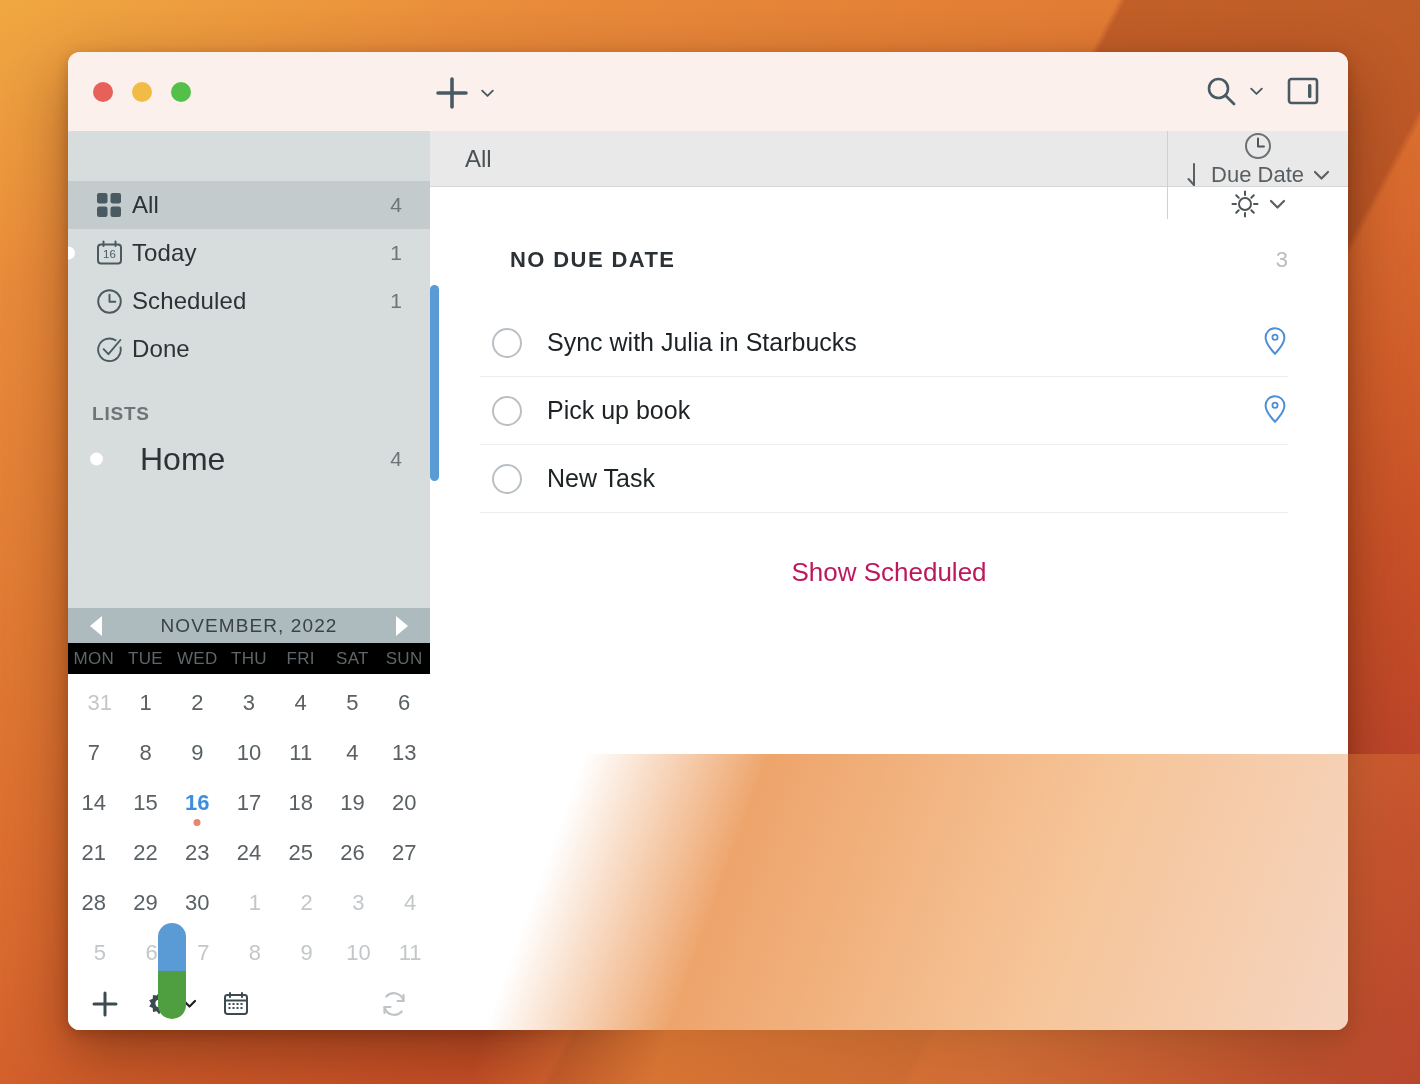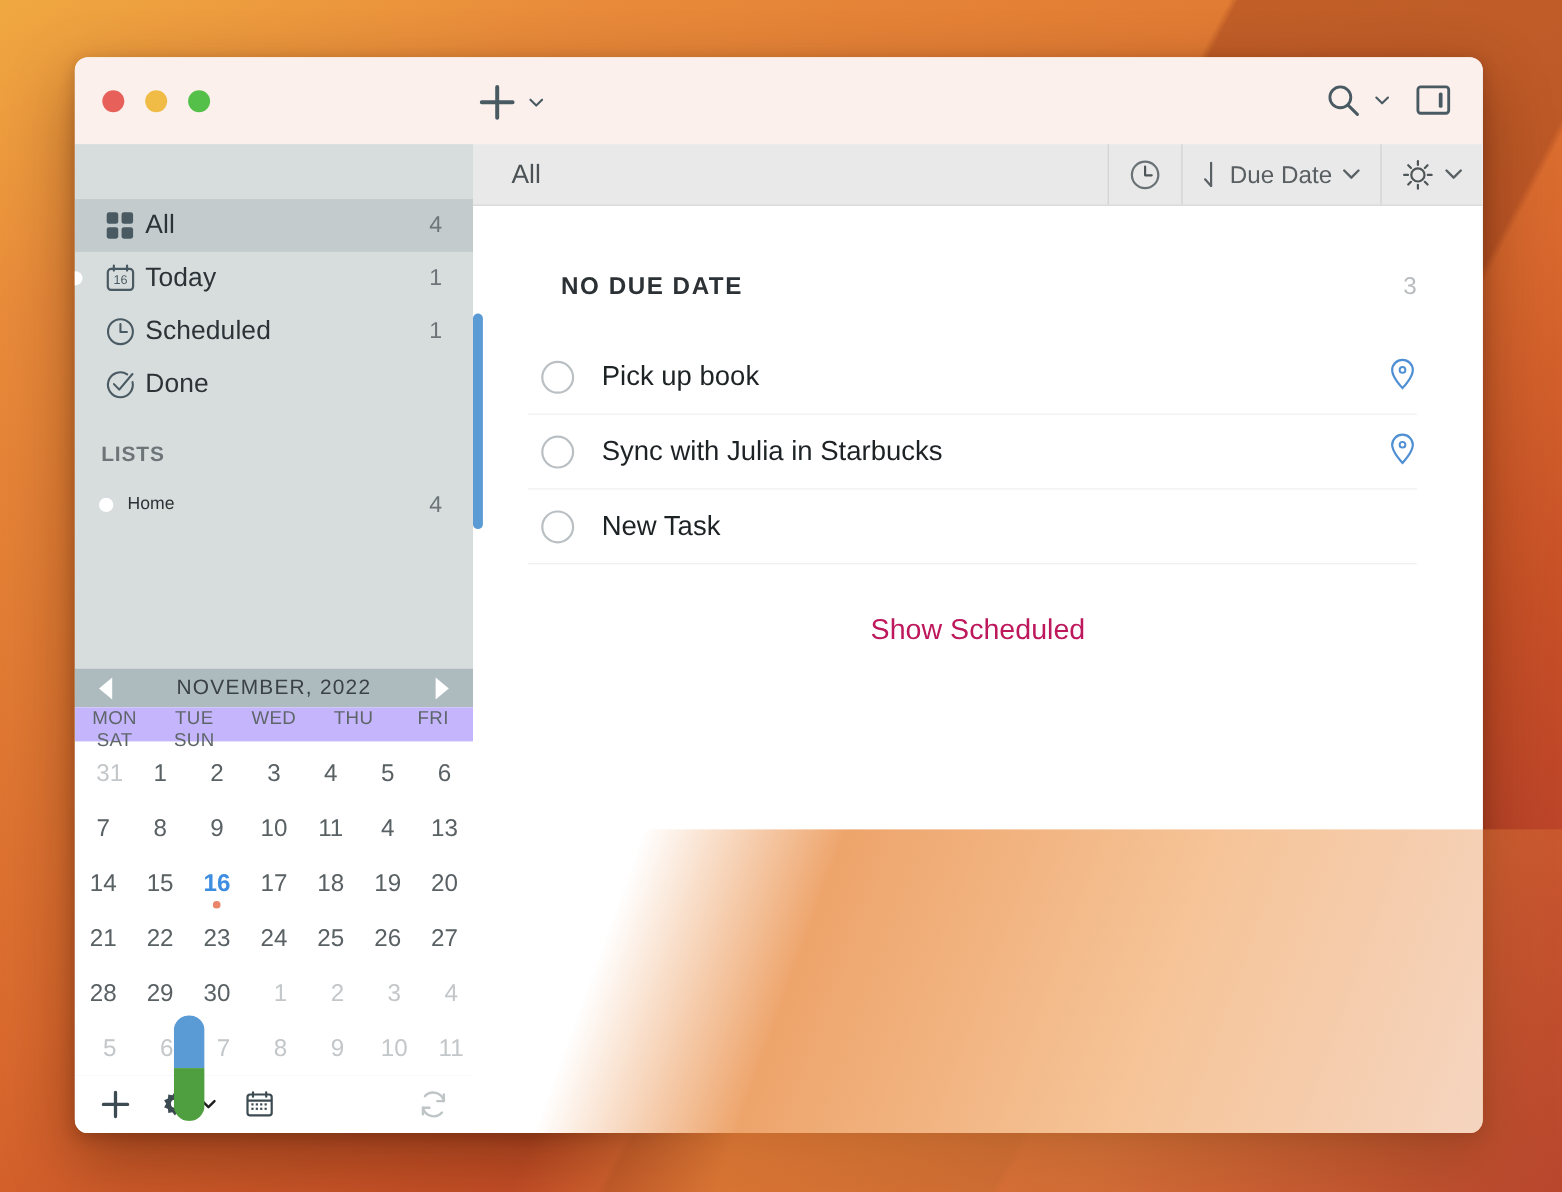--- a/index.html
+++ b/index.html
@@ -76,39 +76,39 @@
     padding:30px 0 10px 24px;
   }
   .lists{ position:relative; }
   .list-item{ height:48px; display:flex; align-items:center; padding:0 28px 0 28px; cursor:default; position:relative;}
   .swatch-col{
     position:absolute; left:90px; top:488px; width:28px; height:96px;
     border-radius:14px; overflow:hidden; z-index:1;
   }
   .sw-top{height:50%; background:#5b9bd5;}
   .sw-bot{height:50%; background:#4f9e3f;}
-  .list-label{ font-size:16px; color:#2c3337; margin-left:20px; }
+  .list-label{ font-size:32px; color:#2c3337; margin-left:44px; }
   .list-count{ margin-left:auto; font-size:21px; color:#6d7579; }
 
   .sb-spacer{ flex:1; min-height:0; }
 
   
   .cal-header{
     height:35px; background:#aebbbe; display:flex; align-items:center;
     justify-content:space-between; padding:0 22px; flex:0 0 35px;
   }
   .cal-title{ font-size:19px; letter-spacing:1.1px; color:#3a4246; font-weight:normal;}
   .arrow{ width:0;height:0; cursor:default;}
   .arrow-l{ border-top:10px solid transparent; border-bottom:10px solid transparent; border-right:12px solid #fff;}
   .arrow-r{ border-top:10px solid transparent; border-bottom:10px solid transparent; border-left:12px solid #fff;}
 
   .cal-wrap{ background:#fff; flex:0 0 auto; }
   .dow-row{
-    display:grid; grid-template-columns:repeat(5,1fr);
-    background:#c4b5fd; height:31px; align-items:center;
+    display:grid; grid-template-columns:repeat(7,1fr);
+    background:#000000; height:31px; align-items:center;
   }
   .dow{ text-align:center; font-size:17px; color:#5e6669; letter-spacing:.3px;}
   .cal-grid{ display:grid; grid-template-columns:repeat(7,1fr); padding-top:4px;}
   .cal-cell{
     height:50px; display:flex; align-items:center; justify-content:center;
     font-size:22px; color:#5a6164; cursor:default; position:relative;
   }
   .cal-cell.muted{ color:#c3c7c9;margin-left:12px; }
   .cal-cell.today{ color:#3d8de0; font-weight:bold; }
   .today-dot{
@@ -122,21 +122,21 @@
   }
   .cal-foot .spacer{ flex:1; }
 
   
   .main{ flex:1; display:flex; flex-direction:column; min-width:0; background:#fff; position:relative;}
   .main-head{
     height:56px; flex:0 0 56px; background:#e9e9e9; display:flex; align-items:center;
     border-bottom:1px solid #d5d5d5;
   }
   .main-title{ font-size:24px; color:#4b5154; padding-left:35px; }
-  .head-tools{ margin-left:auto; display:flex; align-items:stretch; height:100%; }
+  .head-tools{ margin-left:auto; display:flex; align-items:stretch; height:100%;flex-direction:column; }
   .ht-cell{
     display:flex; align-items:center; justify-content:center; gap:9px;
     padding:0 18px; border-left:1px solid #d0d0d0; cursor:default;
   }
   .ht-label{ font-size:22px; color:#585e61; }
 
   .blue-bar{
     position:absolute; left:0; top:154px; width:9px; height:196px;
     background:#5b9bd5; border-radius:5px;
   }
@@ -504,36 +504,36 @@
       <div class="blue-bar"></div>
 
       <div class="group-head">
         <div class="group-title">NO DUE DATE</div>
         <div class="group-count">3</div>
       </div>
 
       <div class="tasks" id="task-list">
           <div class="task">
             <div class="task-check"></div>
+            <div class="task-title">Sync with Julia in Starbucks</div>
+            <div class="task-pin"><svg width="26" height="30" viewBox="0 0 26 30">
+                <path d="M13 2.2 C7.8 2.2 3.6 6.3 3.6 11.4 C3.6 18.3 13 27.8 13 27.8 C13 27.8 22.4 18.3 22.4 11.4 C22.4 6.3 18.2 2.2 13 2.2 Z" fill="none" stroke="#4f8fd4" stroke-width="2"></path>
+                <circle cx="13" cy="11.3" r="2.6" fill="none" stroke="#4f8fd4" stroke-width="1.8"></circle>
+              </svg></div>
+          </div>
+          <div class="task">
+            <div class="task-check"></div>
             <div class="task-title">Pick up book</div>
             <div class="task-pin"><svg width="26" height="30" viewBox="0 0 26 30">
                 <path d="M13 2.2 C7.8 2.2 3.6 6.3 3.6 11.4 C3.6 18.3 13 27.8 13 27.8 C13 27.8 22.4 18.3 22.4 11.4 C22.4 6.3 18.2 2.2 13 2.2 Z" fill="none" stroke="#4f8fd4" stroke-width="2"></path>
                 <circle cx="13" cy="11.3" r="2.6" fill="none" stroke="#4f8fd4" stroke-width="1.8"></circle>
               </svg></div>
           </div>
           <div class="task">
             <div class="task-check"></div>
-            <div class="task-title">Sync with Julia in Starbucks</div>
-            <div class="task-pin"><svg width="26" height="30" viewBox="0 0 26 30">
-                <path d="M13 2.2 C7.8 2.2 3.6 6.3 3.6 11.4 C3.6 18.3 13 27.8 13 27.8 C13 27.8 22.4 18.3 22.4 11.4 C22.4 6.3 18.2 2.2 13 2.2 Z" fill="none" stroke="#4f8fd4" stroke-width="2"></path>
-                <circle cx="13" cy="11.3" r="2.6" fill="none" stroke="#4f8fd4" stroke-width="1.8"></circle>
-              </svg></div>
-          </div>
-          <div class="task">
-            <div class="task-check"></div>
             <div class="task-title">New Task</div>
           </div>
         </div>
 
       <div class="show-sched">Show Scheduled</div>
     </div>
 
   </div>
 </div>
 

